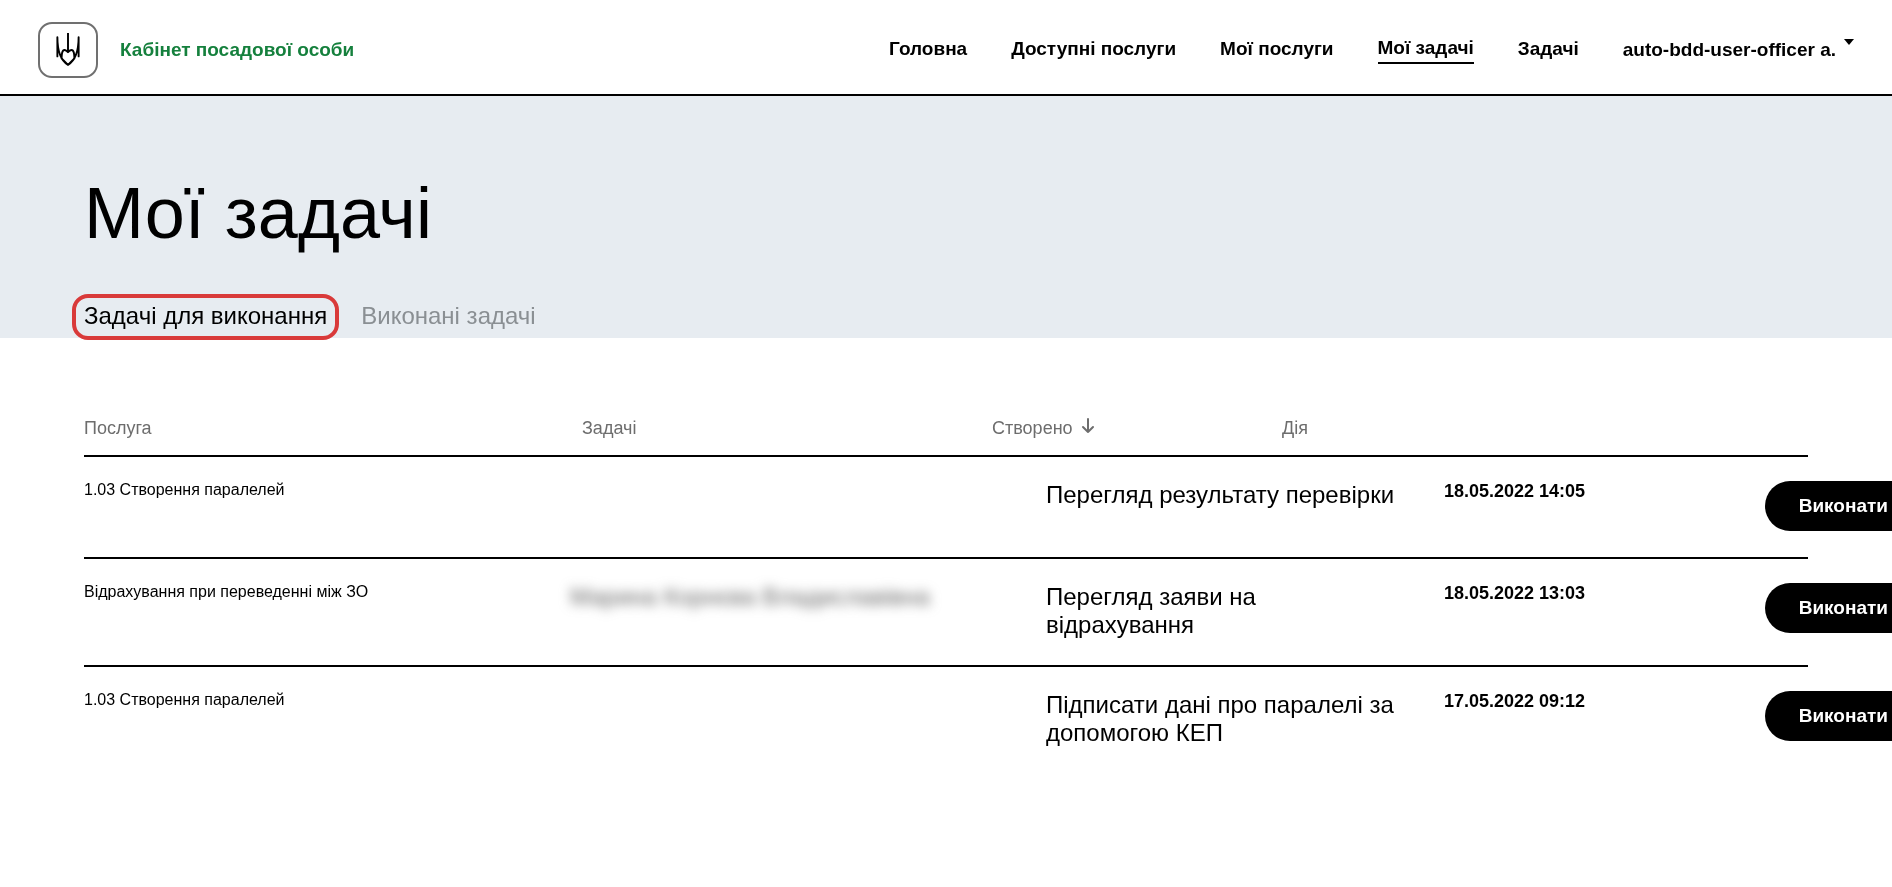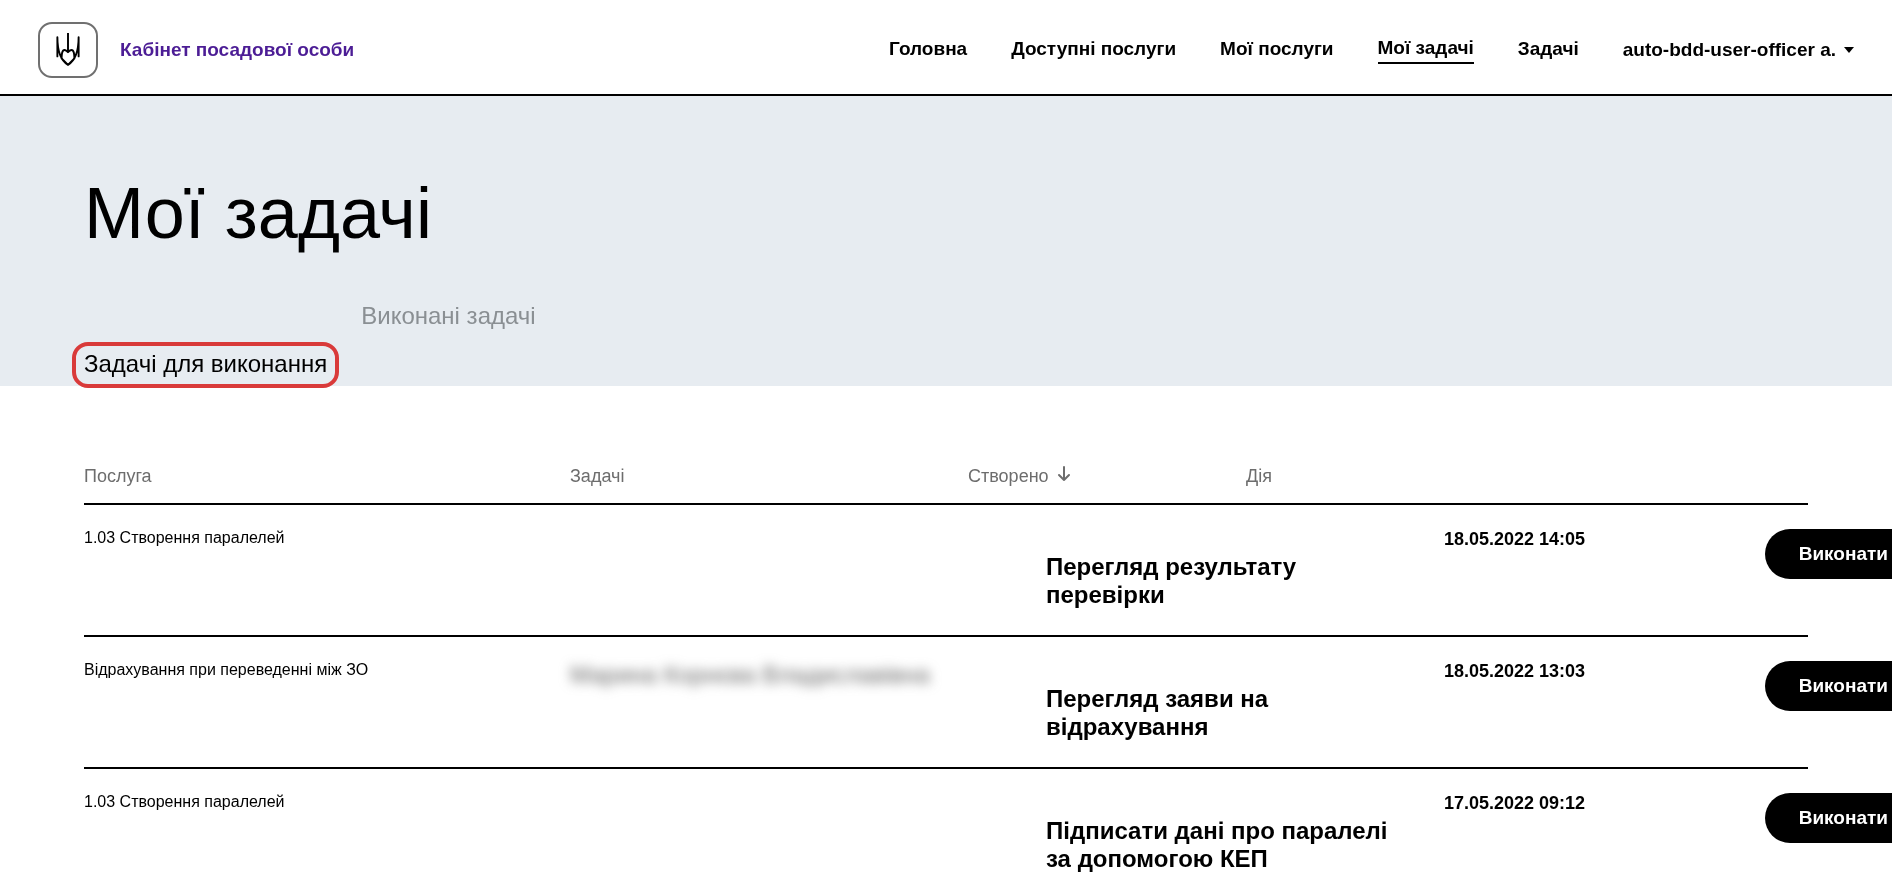--- a/index.html
+++ b/index.html
@@ -24,41 +24,40 @@
     border-radius: 14px;
     display: flex;
     align-items: center;
     justify-content: center;
     margin-right: 22px;
   }
   .logo-box svg { width: 26px; height: 34px; }
   .brand-text {
     font-size: 19px;
     font-weight: 600;
-    color: #4c1d95;
+    color: #15803d;
   }
   .nav {
     margin-left: auto;
     display: flex;
     align-items: center;
     gap: 44px;
   }
   .nav a {
     font-size: 19px;
     font-weight: 600;
     color: #000;
     text-decoration: none;
     padding-bottom: 3px;
   }
   .nav a.active {
     border-bottom: 2px solid #000;
   }
   .user-menu {
     display: flex;
-    align-items: center;
     gap: 8px;
     font-size: 19px;
     font-weight: 600;
     cursor: pointer;
   }
   .user-menu .caret {
     width: 0; height: 0;
     border-left: 5px solid transparent;
     border-right: 5px solid transparent;
     border-top: 6px solid #000;
@@ -86,59 +85,59 @@
     font-size: 24px;
     font-weight: 500;
     color: #8a8f93;
     padding-bottom: 6px;
     cursor: pointer;
     position: relative;
   }
   .tab.active {
     color: #000;
     border-bottom: 2px solid #14532d;
-    margin-top: 48px;
   }
   .tab-highlight-ring {
     position: absolute;
     inset: -8px -12px -4px -12px;
     border: 4px solid #d93a3a;
     border-radius: 16px;
     pointer-events: none;
   }
 
   .content {
     padding: 70px 84px 40px 84px;
     background: #fff;
   }
   .table-head {
     display: flex;
     color: #6d6d6d;
     font-size: 18px;
     padding: 10px 0 16px 0;
     border-bottom: 2px solid #000;
+    gap: 12px;
   }
   .col-service { flex: 0 0 486px; }
   .col-id      { flex: 0 0 476px; }
   .col-task    { flex: 0 0 398px; }
   .col-created { flex: 0 0 278px; display: flex; align-items: center; gap: 8px; }
   .col-action  { flex: 0 0 150px; }
   .sort-arrow svg { width: 14px; height: 16px; }
 
   .row {
     display: flex;
     align-items: flex-start;
     padding: 24px 0 26px 0;
     border-bottom: 2px solid #000;
   }
   .row:last-child { border-bottom: none; }
   .cell-service { flex: 0 0 486px; font-size: 16px; font-weight: 500; padding-right: 40px; }
   .cell-id      { flex: 0 0 476px; font-size: 24px; font-weight: 500; padding-right: 40px; }
   .cell-id.blur { filter: blur(6px); color: #666; }
-  .cell-task    { flex: 0 0 398px; font-size: 24px; font-weight: 700; padding-right: 40px; margin-top: 24px; }
+  .cell-task    { flex: 0 0 398px; font-size: 24px; font-weight: 400; padding-right: 40px; }
   .cell-created { flex: 0 0 278px; font-size: 18px; font-weight: 600; }
   .cell-action  { flex: 0 0 200px; display: flex; justify-content: flex-end; }
   .btn-exec {
     background: #000;
     color: #fff;
     border: none;
     border-radius: 28px;
     padding: 14px 34px;
     font-size: 19px;
     font-weight: 600;

